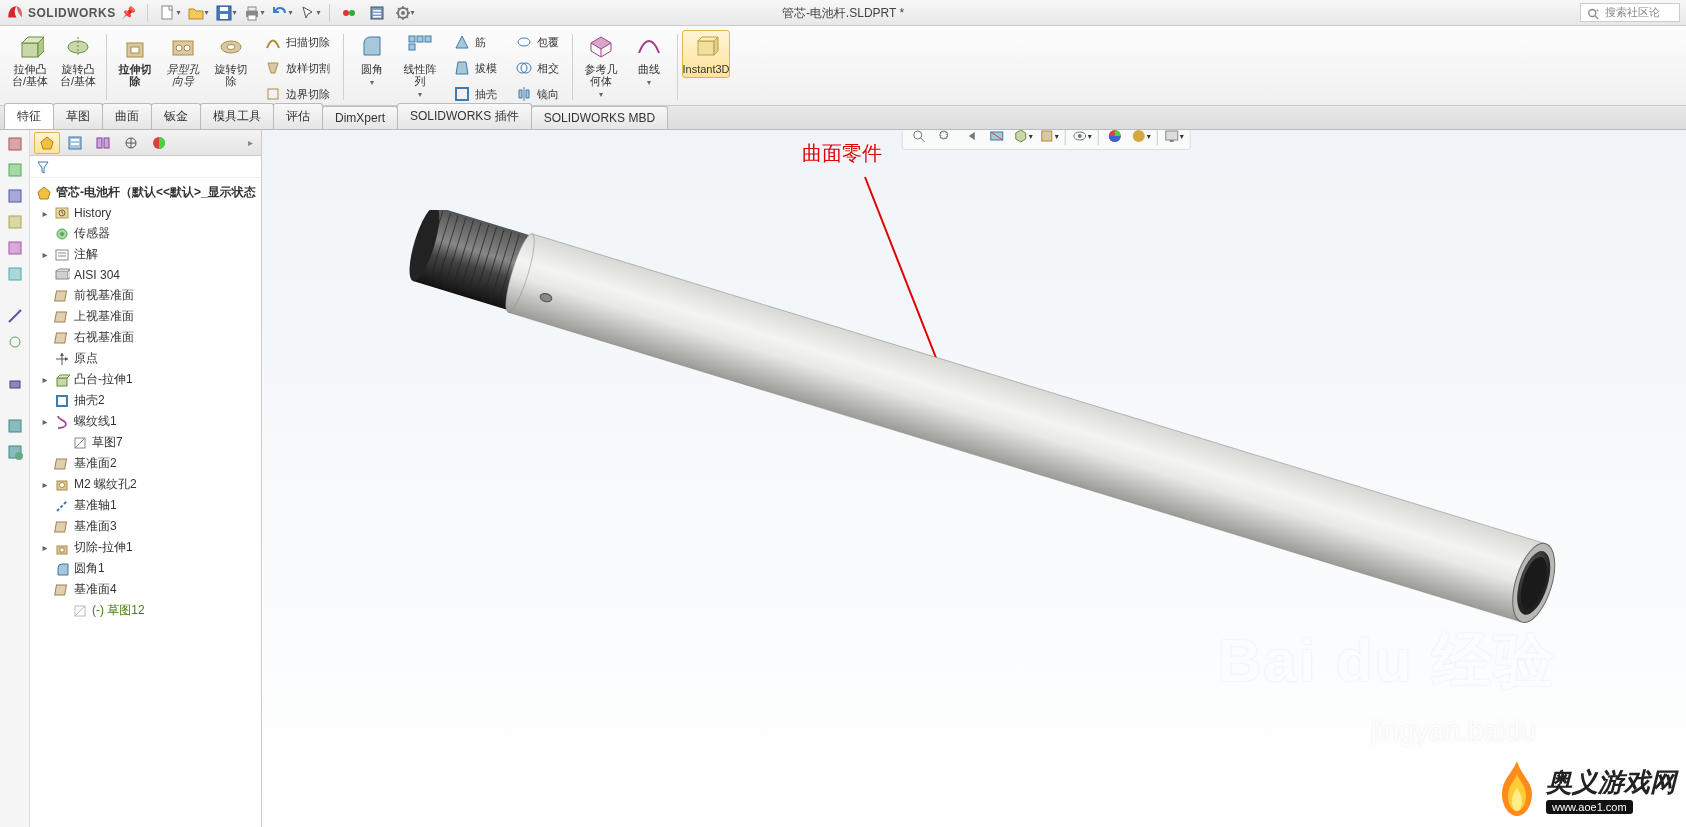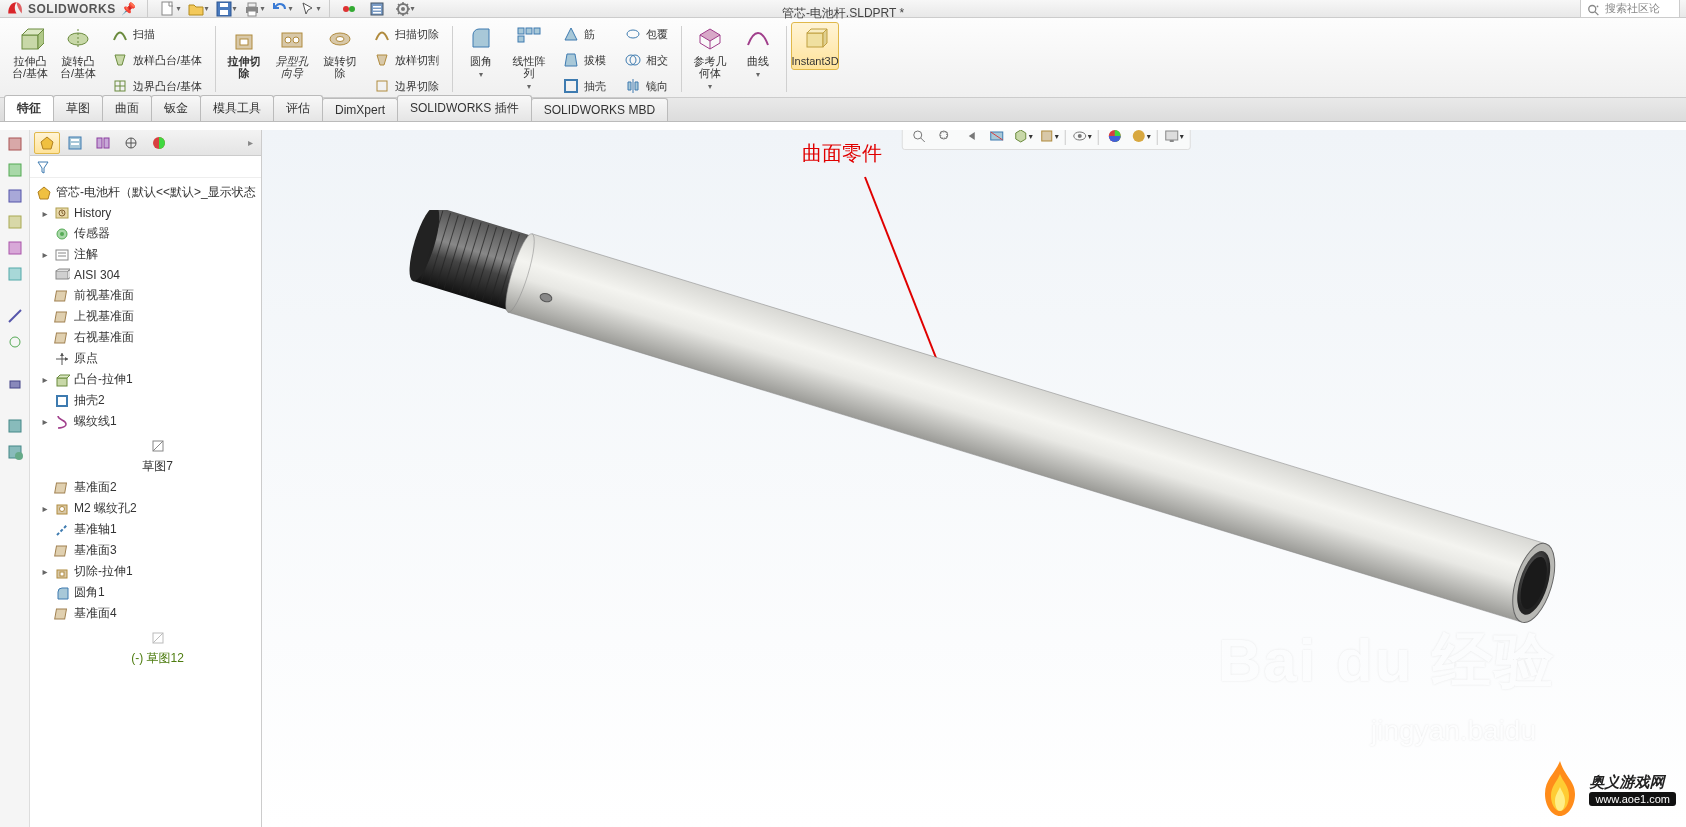--- a/index.html
+++ b/index.html
@@ -1,18 +1,18 @@
 <!DOCTYPE html>
 <html><head>
 <meta charset="utf-8">
 <style>
 * { box-sizing: border-box; margin: 0; padding: 0; font-family: "Microsoft YaHei", Tahoma, Arial, sans-serif; }
 body { width: 1686px; height: 827px; background: #fff; overflow: hidden; font-size: 12px; color: #333; }
 
-.top-bar { height: 18px; background: linear-gradient(#f7f7f7,#e8e8e8); border-bottom: 1px solid #ccc; display: flex; align-items: center; padding: 0 6px; }
+.top-bar { height: 26px; background: linear-gradient(#f7f7f7,#e8e8e8); border-bottom: 1px solid #ccc; display: flex; align-items: center; padding: 0 6px; }
 .logo { display:flex; align-items:center; gap:4px; font-weight:bold; letter-spacing:0.5px; color:#555; }
 .logo svg { width:18px; height:18px; }
 .menu { display:flex; margin-left:14px; }
 .menu-item { padding: 0 8px; cursor:pointer; color:#333; }
 .pin-icon { margin:0 6px; color:#1a75bb; }
 .qat { display:flex; align-items:center; gap:2px; margin-left:5px; }
 .qat-btn { width:26px; height:22px; display:flex; align-items:center; justify-content:center; border:1px solid transparent; border-radius:2px; }
 .qat-sep { width:1px; height:18px; background:#ccc; margin:0 4px; }
 .doc-title { margin:0 auto; color:#444; position:absolute; left:50%; transform:translateX(-50%); top:5px; }
 .search-box { margin-left:auto; display:flex; align-items:center; gap:4px; background:#fff; border:1px solid #ccc; padding:1px 6px; font-size:11px; color:#888; width:100px; overflow:hidden;}
@@ -22,56 +22,56 @@
 .ribbon-big { width:48px; display:flex; flex-direction:column; align-items:center; gap:2px; padding:2px; text-align:center; font-size:11px; line-height:12px; border:1px solid transparent; border-radius:3px;}
 .ribbon-icon{width:28px;height:28px;display:flex;align-items:center;justify-content:center;}
 .ribbon-stack { display:flex; flex-direction:column; gap:2px; padding:0 4px;}
 .ribbon-small { height:24px; display:flex; align-items:center; gap:4px; padding:0 4px; font-size:11px; white-space:nowrap; border:1px solid transparent; border-radius:2px;}
 .ribbon-small .small-icon{width:18px;height:18px;display:flex;align-items:center;justify-content:center;}
 .ribbon-sep{width:1px;height:66px;background:#d0d0d0;margin:4px 4px 0;}
 .ribbon-big.active { background:linear-gradient(#fff4d6,#ffe39a); border:1px solid #e0b84a; }
 
 .tabs { height:24px; background:linear-gradient(#e9e9e9,#dcdcdc); border-bottom:1px solid #bbb; display:flex; align-items:flex-end; padding-left:4px;}
 .tab { padding:4px 12px; font-size:12px; border:1px solid #bbb; border-bottom:none; background:linear-gradient(#f8f8f8,#e5e5e5); margin-right:-1px; cursor:pointer; border-radius:3px 3px 0 0;}
-.tab.active { background:#fff; font-weight:bold; position:relative; z-index:2;}
+.tab.active { background:#fff; font-weight:normal; position:relative; z-index:2;}
 
 .workspace { position:absolute; top:130px; left:0; right:0; bottom:0; display:flex; }
 .left-strip { width:30px; background:#f5f5f5; border-right:1px solid #ddd; display:flex; flex-direction:column; align-items:center; padding-top:4px; gap:6px;}
 .left-strip .strip-icon { width:20px; height:20px; display:flex;align-items:center;justify-content:center; border:1px solid transparent;}
 .left-strip .strip-sep{height:10px;}
 
 .fm-panel { width:232px; background:#fff; border-right:1px solid #ccc; display:flex; flex-direction:column; }
 .fm-tabs { height:26px; background:linear-gradient(#f3f3f3,#e4e4e4); display:flex; align-items:center; padding:0 4px; gap:2px; border-bottom:1px solid #ccc;}
 .fm-tab { width:26px; height:22px; display:flex; align-items:center; justify-content:center; border:1px solid transparent; border-radius:2px;}
 .fm-tab.active{ background:linear-gradient(#fff4d6,#ffe39a); border-color:#e0b84a;}
 .fm-filter { height:22px; border-bottom:1px solid #eee; display:flex; align-items:center; padding:0 6px;}
 .fm-tree { flex:1; overflow:auto; padding:4px 0;}
 .tree-item { display:flex; align-items:center; gap:4px; padding:2px 4px 2px 10px; font-size:12px; white-space:nowrap; cursor:pointer;}
-.tree-item.root{font-weight:normal;padding-left:6px;}
+.tree-item.root{font-weight:bold;padding-left:6px;}
 .tree-item .expand{width:10px;color:#666;font-size:10px;text-align:center;}
 .tree-item .t-icon{width:16px;height:16px;display:flex;align-items:center;justify-content:center;}
-.tree-child{padding-left:28px !important;flex-direction:column;}
+.tree-child{padding-left:28px !important;}
 .tree-item.dim{color:#4d7c0f;}
 
 .viewport { flex:1; position:relative; background:linear-gradient(to bottom,#f0f4f8,#ffffff); overflow:hidden;}
 .view-toolbar { position:absolute; top:-8px; left:50%; transform:translateX(-25%); display:flex; gap:2px; background:rgba(250,250,250,0.85); padding:2px 4px; border:1px solid #ddd; border-radius:3px;}
 .vt-btn{width:24px;height:22px;display:flex;align-items:center;justify-content:center;border:1px solid transparent;border-radius:2px;}
 .vt-sep{width:1px;height:18px;background:#ccc;margin:2px 2px;}
 
 .annotation-label{position:absolute;top:10px;left:540px;color:#e00000;font-size:20px;font-weight:500;}
 .annotation-arrow{position:absolute;top:42px;left:598px;}
 
 .tube-svg{position:absolute;top:80px;left:75px;}
 
 .watermark1{position:absolute;right:130px;bottom:125px;opacity:0.22;font-size:60px;font-weight:bold;color:#fff;letter-spacing:2px;text-shadow:0 0 2px #888;}
 .watermark1b{position:absolute;right:150px;bottom:80px;opacity:0.22;font-size:28px;color:#fff;text-shadow:0 0 2px #888;}
 .site-logo{position:absolute;right:10px;bottom:8px;display:flex;align-items:center;gap:6px;}
 .site-logo .flame{width:46px;height:60px;}
 .site-logo .site-text{display:flex;flex-direction:column;align-items:flex-start;}
-.site-logo .site-name{font-size:15px;font-weight:bold;color:#222;font-style:italic;}
+.site-logo .site-name{font-size:26px;font-weight:bold;color:#222;font-style:italic;}
 .site-logo .site-url{font-size:11px;background:#111;color:#fff;padding:1px 6px;border-radius:3px;}
 
 svg{display:block;}
 </style>
 </head>
 <body>
 
 <div class="top-bar">
   <div class="logo">
     <svg viewBox="0 0 24 24">
@@ -172,47 +172,20 @@
   </div>
   <div class="ribbon-big">
     <div class="ribbon-icon">
         <svg width="28" height="28">
           <ellipse cx="14" cy="14" rx="10" ry="6" fill="#c8d8a8" stroke="#6b8b3e"></ellipse>
           <path d="M14 4v20" stroke="#6b8b3e" stroke-dasharray="2"></path>
         </svg>
       </div>
     <span style="white-space:pre-line;">旋转凸
 台/基体</span>
-  </div>
-  <div class="ribbon-stack">
-    <div class="ribbon-small">
-        <span class="small-icon">
-          <svg width="16" height="16">
-            <path d="M2 14c4-10 8-10 12 0" fill="none" stroke="#6b8b3e" stroke-width="2"></path>
-          </svg>
-        </span>
-        <span>扫描</span>
-      </div>
-    <div class="ribbon-small">
-        <span class="small-icon">
-          <svg width="16" height="16">
-            <path d="M3 3h10l-3 10H6z" fill="#c8d8a8" stroke="#6b8b3e"></path>
-          </svg>
-        </span>
-        <span>放样凸台/基体</span>
-      </div>
-    <div class="ribbon-small">
-        <span class="small-icon">
-          <svg width="16" height="16">
-            <rect x="3" y="3" width="10" height="10" fill="none" stroke="#6b8b3e"></rect>
-            <path d="M3 8h10M8 3v10" stroke="#6b8b3e"></path>
-          </svg>
-        </span>
-        <span>边界凸台/基体</span>
-      </div>
   </div>
   <div class="ribbon-sep"></div>
   <div class="ribbon-big">
     <div class="ribbon-icon">
         <svg width="28" height="28">
           <rect x="6" y="10" width="16" height="14" fill="#d8c8a8" stroke="#b08b3e"></rect>
           <rect x="10" y="14" width="8" height="6" fill="#fff" stroke="#b08b3e"></rect>
         </svg>
       </div>
     <span style="white-space:pre-line;font-weight:bold;">拉伸切

